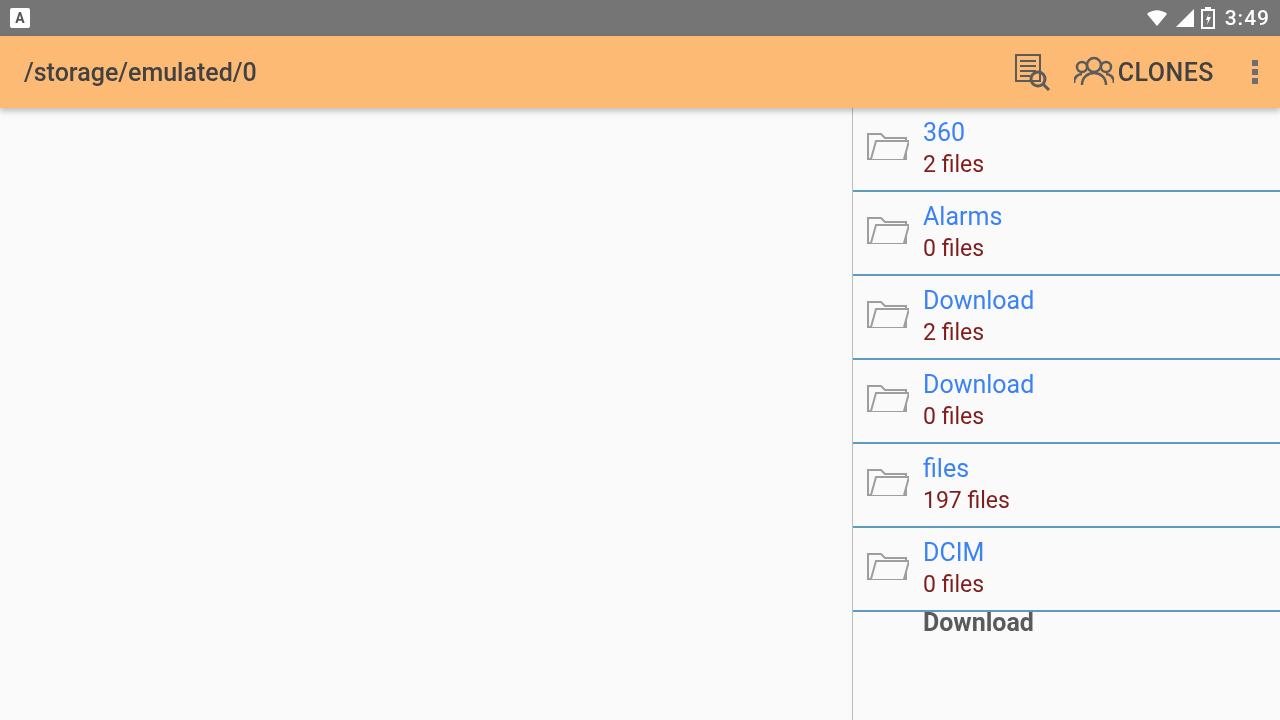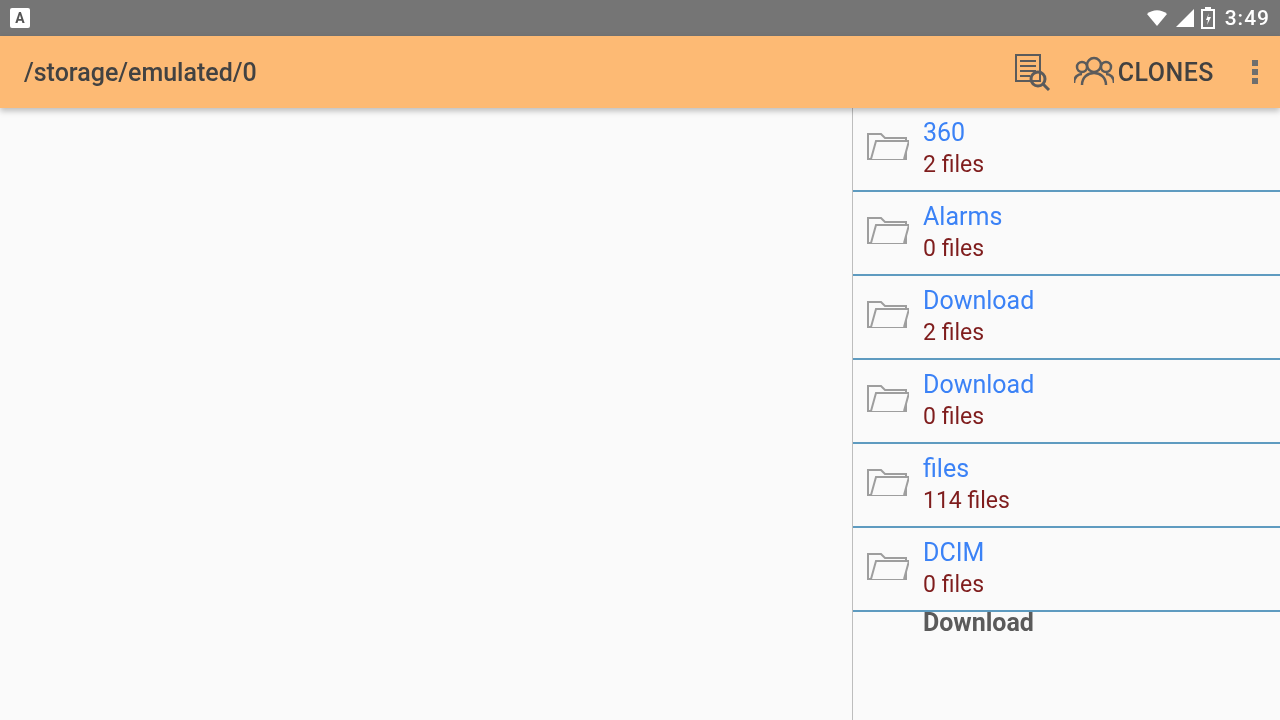--- a/index.html
+++ b/index.html
@@ -135,21 +135,21 @@
       <span class="folder-sub">0 files</span>
     </div>
       </div>
       <div class="folder-row">
     <div class="folder-icon"><svg viewBox="0 0 44 36">
   <path d="M3 7 L3 32 L41 32 L41 11 L20 11 L16 7 Z" fill="none" stroke="#9e9e9e" stroke-width="2"></path>
   <path d="M6 32 L11 14 L44 14 L39 32" fill="#fafafa" stroke="#9e9e9e" stroke-width="2"></path>
 </svg></div>
     <div class="folder-text">
       <span class="folder-name">files</span>
-      <span class="folder-sub">114 files</span>
+      <span class="folder-sub">197 files</span>
     </div>
       </div>
       <div class="folder-row">
     <div class="folder-icon"><svg viewBox="0 0 44 36">
   <path d="M3 7 L3 32 L41 32 L41 11 L20 11 L16 7 Z" fill="none" stroke="#9e9e9e" stroke-width="2"></path>
   <path d="M6 32 L11 14 L44 14 L39 32" fill="#fafafa" stroke="#9e9e9e" stroke-width="2"></path>
 </svg></div>
     <div class="folder-text">
       <span class="folder-name">DCIM</span>
       <span class="folder-sub">0 files</span>

